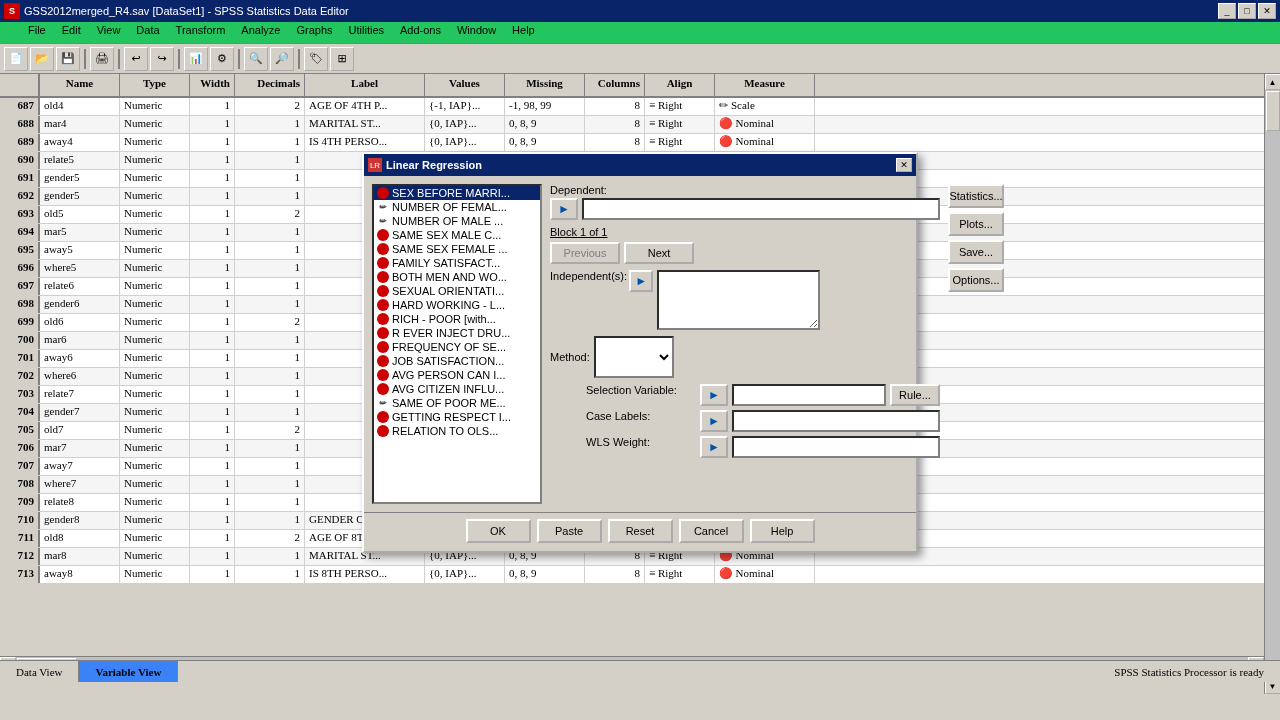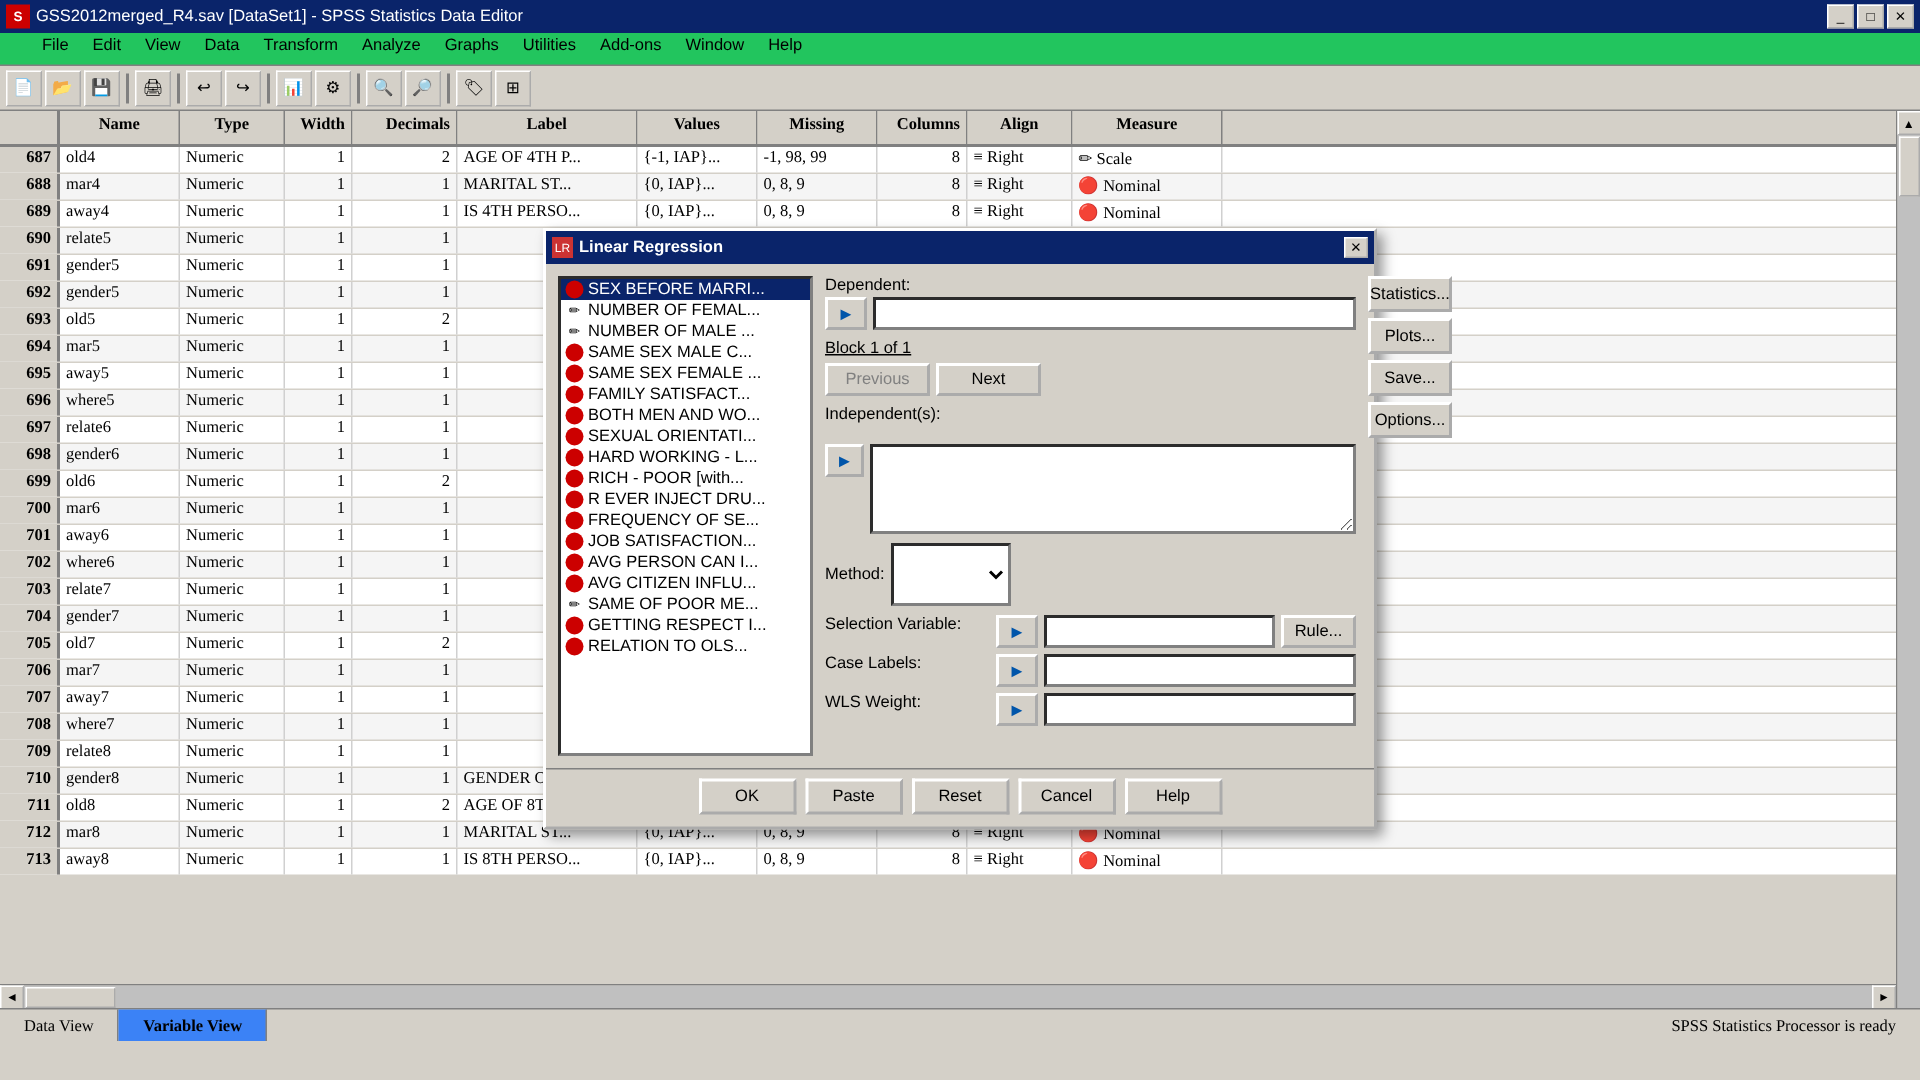--- a/index.html
+++ b/index.html
@@ -199,21 +199,21 @@
       width: 14px;
       height: 40px;
       background: #d4d0c8;
       border: 1px outset #fff;
       margin: 1px auto;
     }
 
     
     .status-bar {
       position: absolute;
-      bottom: 0;
+      bottom: 12px;
       left: 0;
       right: 0;
       height: 22px;
       background: #d4d0c8;
       border-top: 1px solid #808080;
       display: flex;
       align-items: center;
     }
     .status-tab {
       padding: 2px 16px;
@@ -456,20 +456,21 @@
       display: flex;
       align-items: center;
       justify-content: center;
     }
 
     
     .selection-area {
       display: flex;
       flex-direction: column;
       gap: 4px;
+      margin-left: 36px;
     }
     .selection-row {
       display: flex;
       align-items: flex-start;
       gap: 4px;
     }
 
     
     .bottom-scrollbar {
       position: absolute;
@@ -1054,21 +1055,21 @@
       </div>
 
       <div style="display:flex; flex-direction:column; gap:4px;">
         <span class="block-label">Block 1 of 1</span>
         <div class="block-nav">
           <div class="nav-btn disabled">Previous</div>
           <div class="nav-btn">Next</div>
         </div>
       </div>
 
-      <div style="display:flex; flex-direction:column; gap:14px;">
+      <div style="display:flex; gap:2px;">
         <span style="font-size:11px;">Independent(s):</span>
         <div style="display:flex; gap:4px;">
           <div class="arrow-btn">►</div>
           <textarea class="independents-box" style=""></textarea>
         </div>
       </div>
 
       <div class="method-row">
         <span>Method:</span>
         <select class="method-select">

